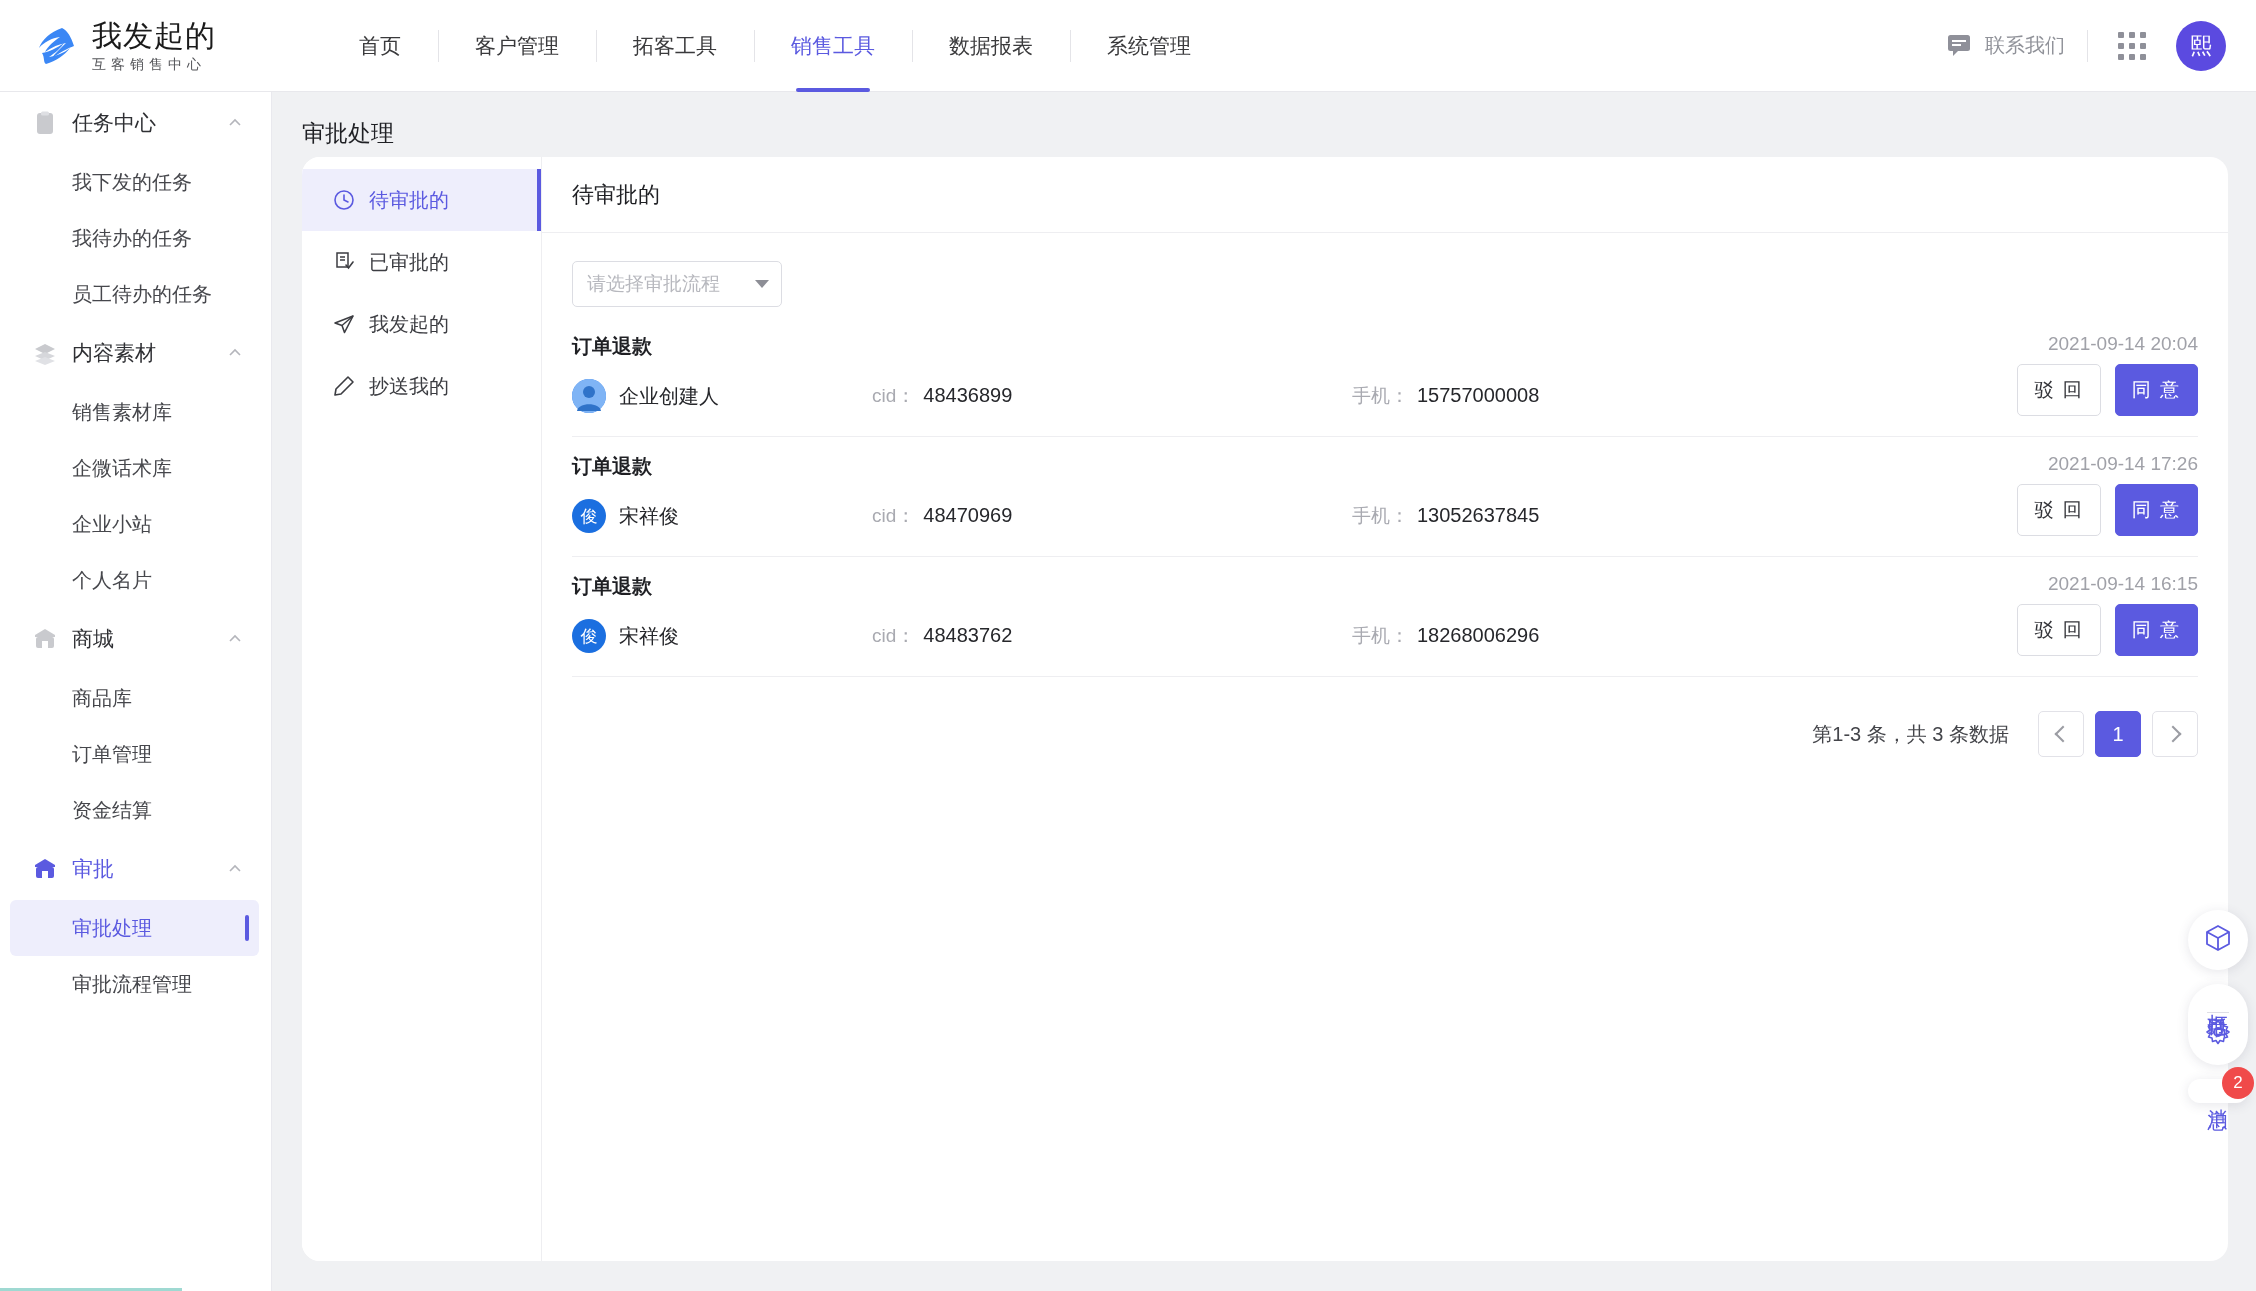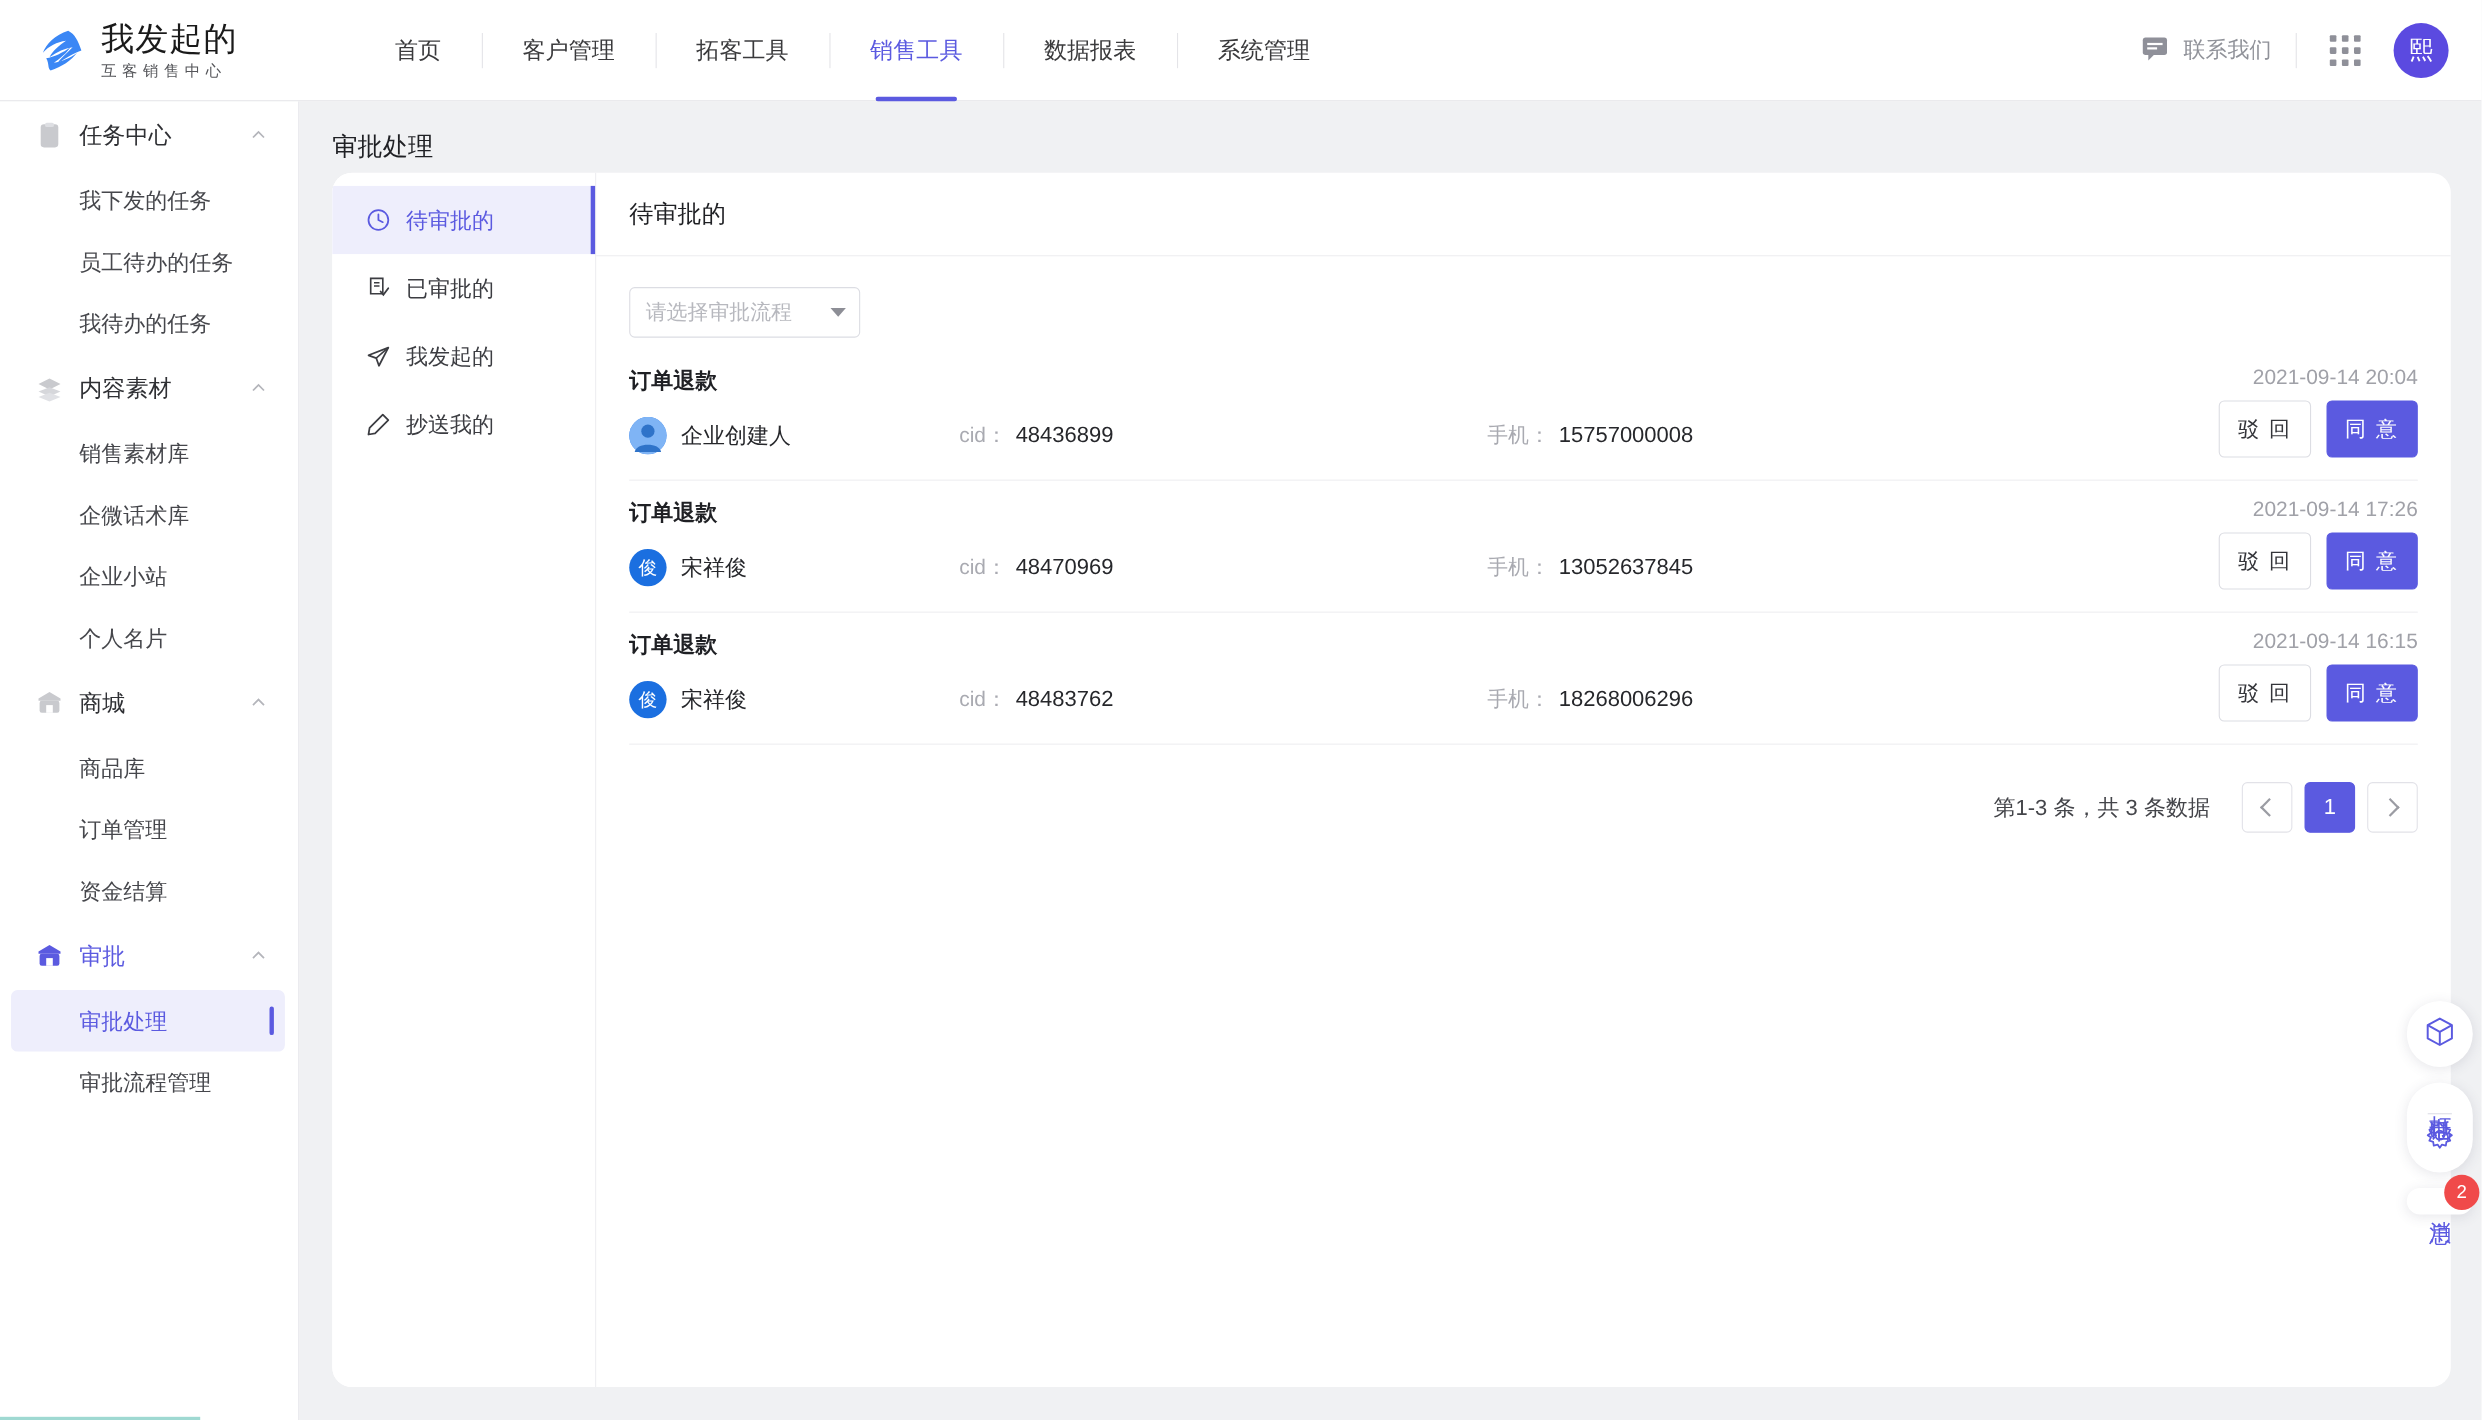--- a/index.html
+++ b/index.html
@@ -234,24 +234,24 @@
       <span class="chev">
         <svg viewBox="0 0 16 16" width="16" height="16">
             <path d="M3 10 L8 5 L13 10" stroke="#b4b5bb" stroke-width="1.6" fill="none"></path>
           </svg>
       </span>
     </div>
     <div class="side-item">
         <span>我下发的任务</span>
       </div>
     <div class="side-item">
+        <span>我待办的任务</span>
+      </div>
+    <div class="side-item">
         <span>员工待办的任务</span>
-      </div>
-    <div class="side-item">
-        <span>我待办的任务</span>
       </div>
 
     <div class="side-group">
       <span class="sg-icon">
         <svg viewBox="0 0 26 26" width="26" height="26">
           <path d="M13 4 L23 9 L13 14 L3 9 Z" fill="#c9cace"></path>
           <path d="M13 12 L23 16 L13 20.5 L3 16 Z" fill="#d6d7db"></path>
           <path d="M13 17 L23 21 L13 25 L3 21 Z" fill="#e0e1e5"></path>
         </svg>
       </span>

